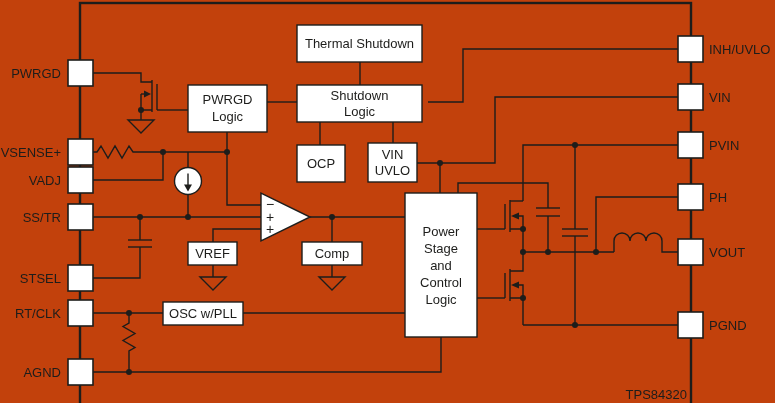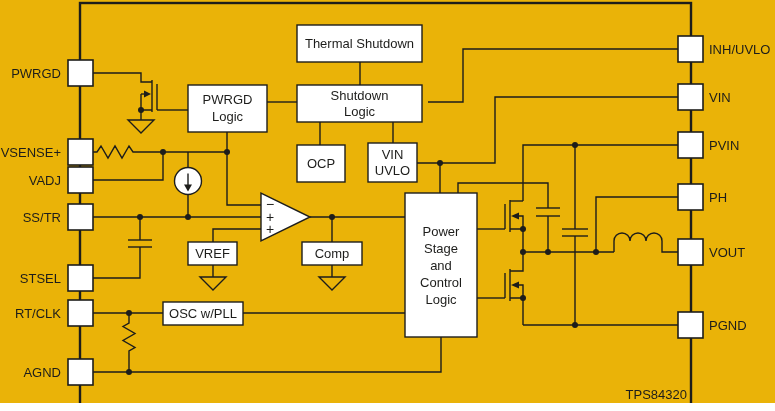--- a/index.html
+++ b/index.html
@@ -1,16 +1,16 @@
 <!DOCTYPE html>
 <html><head>
 <meta charset="utf-8">
 <style>
   html,body{margin:0;padding:0;background:#ffffff;}
-  .stage{position:relative;width:775px;height:403px;background:#eab308;overflow:hidden;}
+  .stage{position:relative;width:775px;height:403px;background:#c2410c;overflow:hidden;}
   svg{display:block;font-family:"Liberation Sans", sans-serif;}
   .wire{stroke:#1d1d1b;stroke-width:1.4;fill:none;}
   .thick{stroke:#1d1d1b;stroke-width:2.4;fill:none;}
   .box{fill:#ffffff;stroke:#1d1d1b;stroke-width:1.4;}
   .pinbox{fill:#ffffff;stroke:#1d1d1b;stroke-width:1.6;}
   .dot{fill:#1d1d1b;stroke:none;}
   .solid{fill:#1d1d1b;stroke:none;}
   .lbl{font-size:13px;fill:#1d1d1b;}
   .blk{font-size:13px;fill:#1d1d1b;text-anchor:middle;}
   .sign{font-size:14px;fill:#1d1d1b;text-anchor:middle;}

